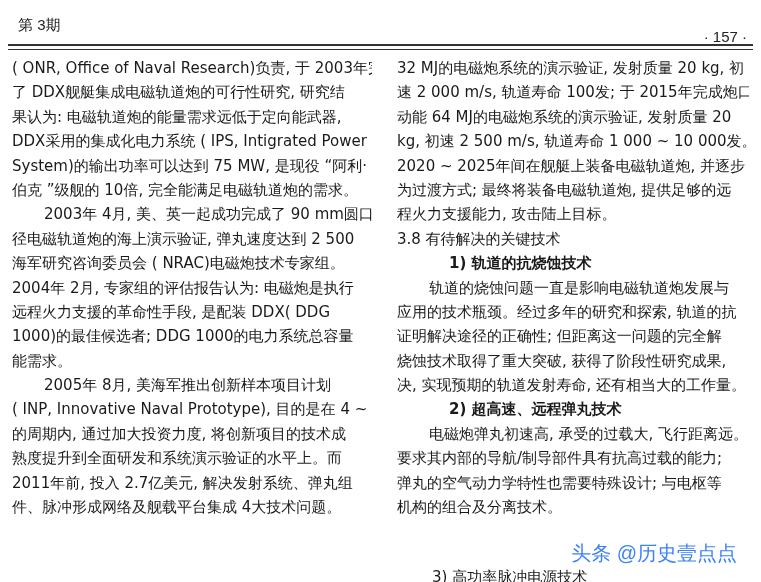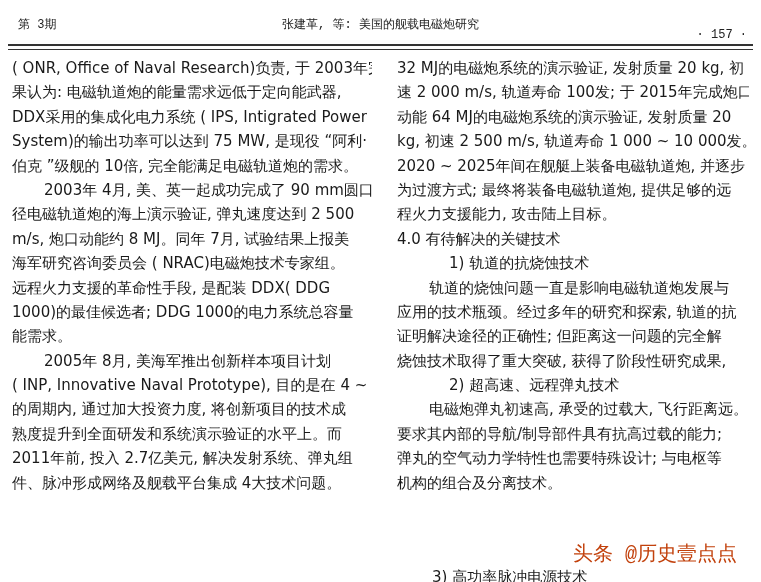--- a/index.html
+++ b/index.html
@@ -1,91 +1,92 @@
 <!DOCTYPE html>
 <html><head>
 <meta charset="utf-8">
 <style>
   html, body { margin: 0; padding: 0; background: #ffffff; }
   body { width: 761px; height: 582px; overflow: hidden; position: relative; color: #1a1a1a; }
   .page { position: absolute; left: 0; top: 0; width: 761px; height: 582px; background: #fff; }
   .running-header {
     position: absolute; left: 8px; right: 8px; top: 12px; height: 26px;
-    font-family: Liberation Mono, monospace; font-size: 12px; color: #222;
+    font-family: Liberation Sans, sans-serif; font-size: 15px; color: #222;
   }
   .rh-issue { position: absolute; left: 10px; top: 4px; }
   .rh-title { position: absolute; left: 0; right: 0; top: 4px; text-align: center; }
   .rh-page { position: absolute; right: 6px; top: 4px; margin-top: 12px; }
   .rule-thick { position: absolute; left: 8px; right: 8px; top: 44px; height: 0; border-top: 2px solid #333; }
   .rule-thin { position: absolute; left: 8px; right: 8px; top: 49px; height: 0; border-top: 1px solid #333; }
   .col {
     position: absolute; top: 56px;
     font-family: "DejaVu Sans", sans-serif; font-size: 15px; line-height: 24.4px;
     color: #1a1a1a; text-align: justify;
   }
   .col-left { left: 12px; width: 360px; }
   .col-right { left: 397px; width: 352px; }
   .line { white-space: nowrap; overflow: hidden; height: 24.4px; }
   .indent { padding-left: 32px; }
-  .sub-indent { padding-left: 52px; }
+  .sub-indent { padding-left: 52px; font-weight: bold; }
   .watermark {
     position: absolute; right: 22px; top: 540px;
-    font-family: Liberation Mono, monospace; font-size: 20px; color: #c2410c;
+    font-family: Liberation Sans, sans-serif; font-size: 20px; color: #3b82f6;
     background: rgba(255,255,255,0.6); padding: 0 2px;
   }
   .cut { position: absolute; left: 432px; top: 568px; font-family: "DejaVu Sans", sans-serif; font-size: 15px; color: #1a1a1a; }
 </style>
 </head>
 <body>
 
 <div class="page">
 
   <div class="running-header">
     <span class="rh-issue">第 3期</span>
-    <span class="rh-title">张建革, 等: 美国的舰载电磁炮研究</span>
     <span class="rh-page">· 157 ·</span>
   </div>
   <div class="rule-thick"></div>
   <div class="rule-thin"></div>
 
   <div class="col col-left">
     <div class="line">( ONR, Office of Naval Research)负责, 于 2003年完成</div>
+    <div class="line">了 DDX舰艇集成电磁轨道炮的可行性研究, 研究结</div>
     <div class="line">果认为: 电磁轨道炮的能量需求远低于定向能武器,</div>
     <div class="line">DDX采用的集成化电力系统 ( IPS, Intigrated Power</div>
     <div class="line">System)的输出功率可以达到 75 MW, 是现役 “阿利·</div>
     <div class="line">伯克 ”级舰的 10倍, 完全能满足电磁轨道炮的需求。</div>
     <div class="line indent">2003年 4月, 美、英一起成功完成了 90 mm圆口</div>
     <div class="line">径电磁轨道炮的海上演示验证, 弹丸速度达到 2 500</div>
-    <div class="line">m/s, 炮口动能约 8 MJ。同年 7月, 试验结果上报美</div>
     <div class="line">海军研究咨询委员会 ( NRAC)电磁炮技术专家组。</div>
+    <div class="line">2004年 2月, 专家组的评估报告认为: 电磁炮是执行</div>
     <div class="line">远程火力支援的革命性手段, 是配装 DDX( DDG</div>
     <div class="line">1000)的最佳候选者; DDG 1000的电力系统总容量</div>
     <div class="line">能需求。</div>
     <div class="line indent">2005年 8月, 美海军推出创新样本项目计划</div>
     <div class="line">( INP, Innovative Naval Prototype), 目的是在 4 ~ 8年</div>
     <div class="line">的周期内, 通过加大投资力度, 将创新项目的技术成</div>
     <div class="line">熟度提升到全面研发和系统演示验证的水平上。而</div>
     <div class="line">2011年前, 投入 2.7亿美元, 解决发射系统、弹丸组</div>
     <div class="line">件、脉冲形成网络及舰载平台集成 4大技术问题。</div>
   </div>
 
   <div class="col col-right">
     <div class="line">32 MJ的电磁炮系统的演示验证, 发射质量 20 kg, 初</div>
     <div class="line">速 2 000 m/s, 轨道寿命 100发; 于 2015年完成炮口</div>
     <div class="line">动能 64 MJ的电磁炮系统的演示验证, 发射质量 20</div>
     <div class="line">kg, 初速 2 500 m/s, 轨道寿命 1 000 ~ 10 000发。于</div>
     <div class="line">2020 ~ 2025年间在舰艇上装备电磁轨道炮, 并逐步</div>
     <div class="line">为过渡方式; 最终将装备电磁轨道炮, 提供足够的远</div>
     <div class="line">程火力支援能力, 攻击陆上目标。</div>
-    <div class="line">4.0  有待解决的关键技术</div>
+    <div class="line">3.8  有待解决的关键技术</div>
     <div class="line sub-indent">1) 轨道的抗烧蚀技术</div>
     <div class="line indent">轨道的烧蚀问题一直是影响电磁轨道炮发展与</div>
     <div class="line">应用的技术瓶颈。经过多年的研究和探索, 轨道的抗</div>
     <div class="line">证明解决途径的正确性; 但距离这一问题的完全解</div>
     <div class="line">烧蚀技术取得了重大突破, 获得了阶段性研究成果,</div>
+    <div class="line">决, 实现预期的轨道发射寿命, 还有相当大的工作量。</div>
     <div class="line sub-indent">2) 超高速、远程弹丸技术</div>
     <div class="line indent">电磁炮弹丸初速高, 承受的过载大, 飞行距离远。</div>
     <div class="line">要求其内部的导航/制导部件具有抗高过载的能力;</div>
     <div class="line">弹丸的空气动力学特性也需要特殊设计; 与电枢等</div>
     <div class="line">机构的组合及分离技术。</div>
   </div>
 
   <div class="cut">3) 高功率脉冲电源技术</div>
   <div class="watermark">头条 @历史壹点点</div>
 </div>

